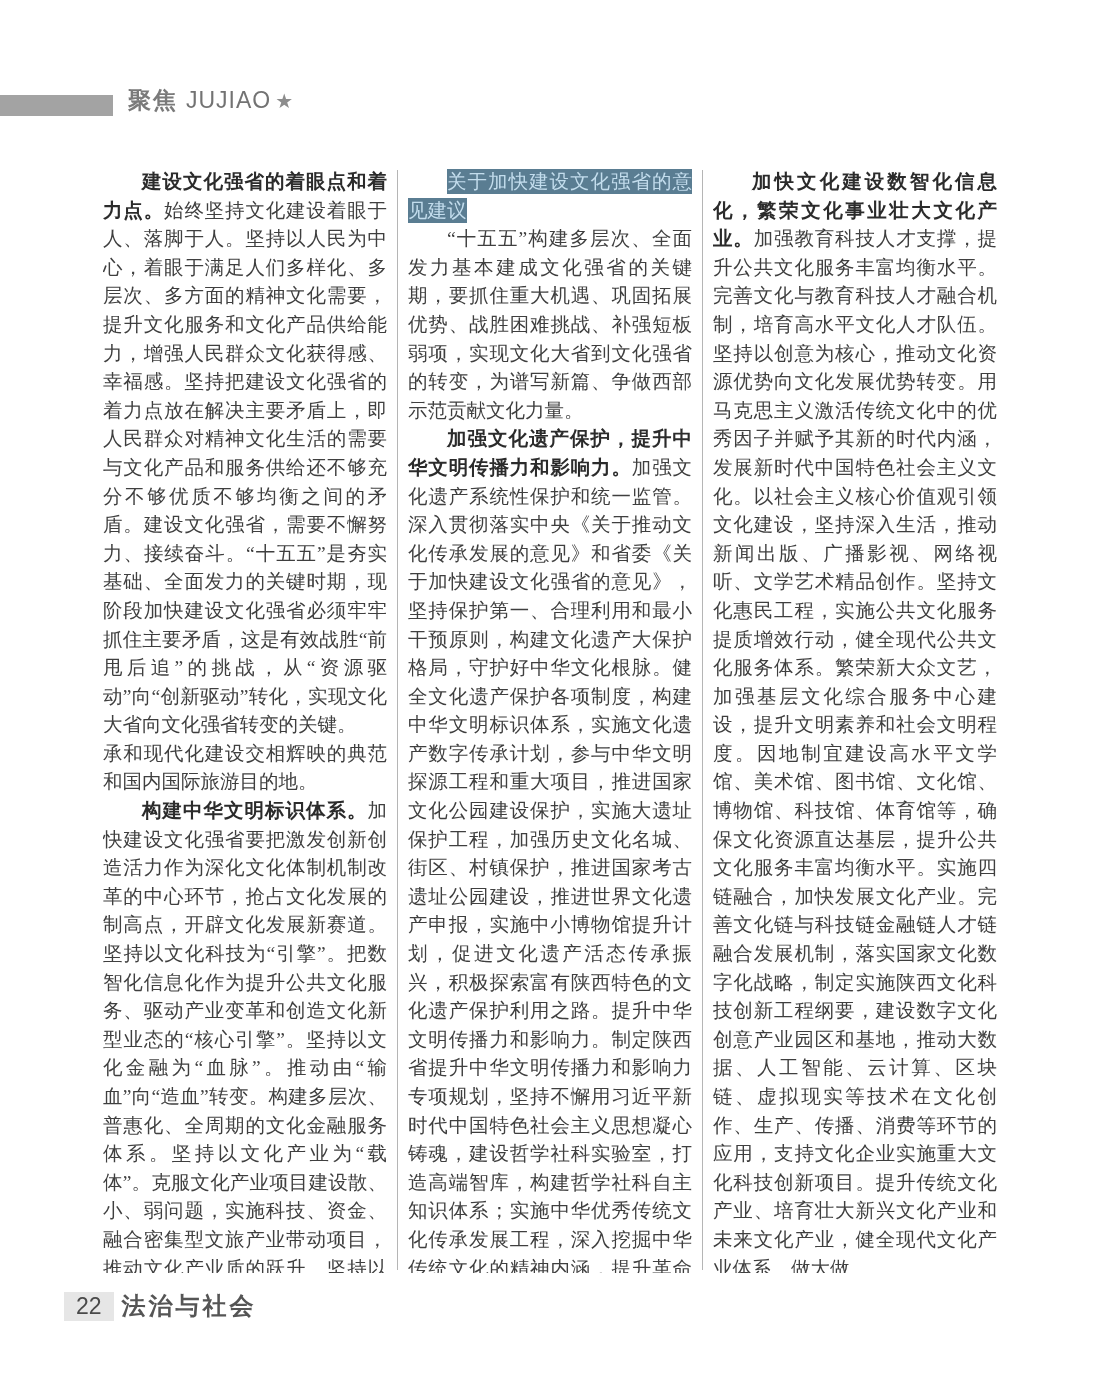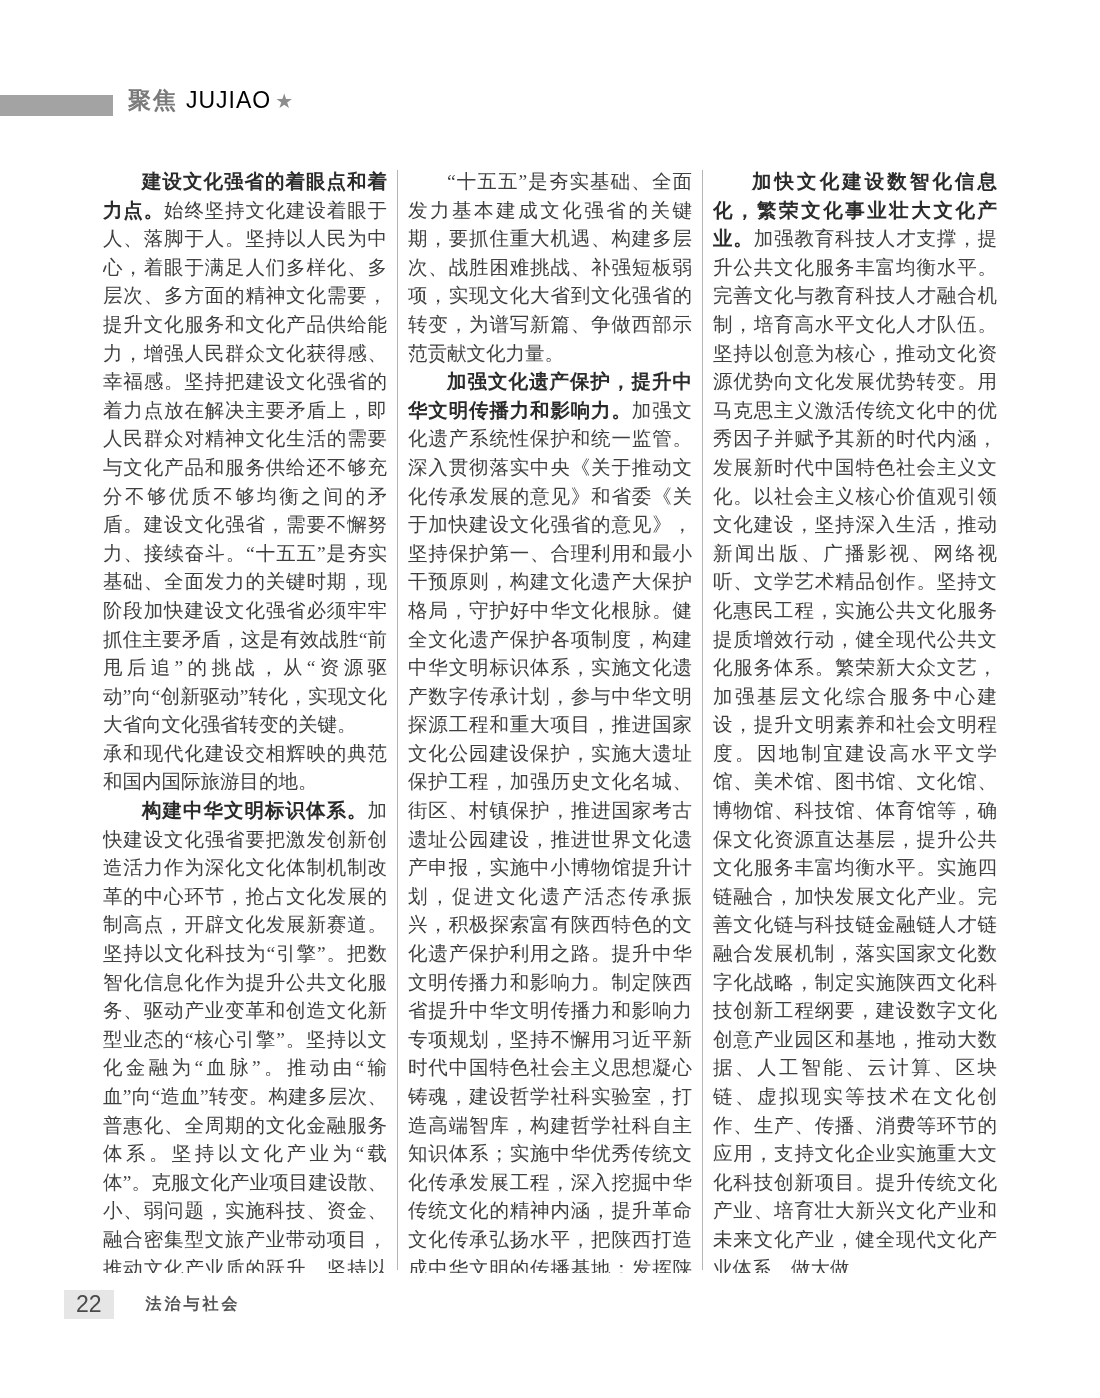--- a/index.html
+++ b/index.html
@@ -9,36 +9,36 @@
     font-family:"Liberation Serif","DejaVu Serif",serif;
     position:relative; overflow:hidden;
   }
   .page { position:absolute; top:0; left:0; width:1100px; height:1398px; background:#ffffff; }
 
   
   .header { position:absolute; top:90px; left:0; height:26px; display:flex; align-items:flex-end; }
   .header-bar { width:113px; height:21px; background:#a3a3a3; }
   .header-title { margin-left:15px; font-family:"Liberation Sans","DejaVu Sans",sans-serif; font-size:23px; display:flex; align-items:center; }
   .header-title .cn { font-weight:bold; color:#7a7a7a; letter-spacing:2px; }
-  .header-title .en { color:#000000; margin-left:8px; letter-spacing:1px; }
+  .header-title .en { color:#737373; margin-left:8px; letter-spacing:1px; }
   .header-title .star { color:#8d8d8d; margin-left:4px; font-size:20px; }
 
   
   .columns { position:absolute; top:168px; left:103px; width:894px; height:1108px; display:flex; overflow:hidden; }
   .col { width:284px; height:1105px; overflow:hidden; font-size:19.5px; line-height:28.6px; color:#3f3f3f; text-align:justify; }
   .divider { width:1px; background:#b5b5b5; margin:2px 10px 0 10px; height:1100px; flex:none; }
   .para { text-indent:2em; }
   .para.cont { text-indent:0; }
   .para b { color:#2b2b2b; }
   .hl { background:#5a7d92; color:#c3dded; padding:2px 0; }
 
   
   .footer { position:absolute; left:64px; top:1290px; display:flex; align-items:center; font-family:"Liberation Sans","DejaVu Sans",sans-serif; }
   .page-num { background:#e6e6e6; padding:1px 12px; font-size:23px; color:#4a4a4a; }
-  .mag-title { margin-left:32px; font-weight:bold; font-size:16px; color:#555555; letter-spacing:3px; }
+  .mag-title { margin-left:8px; font-weight:bold; font-size:24px; color:#555555; letter-spacing:3px; }
 </style>
 </head>
 <body>
 
 <div class="page">
 
   <div class="header">
     <div class="header-bar"></div>
     <div class="header-title">
       <span class="cn">聚焦</span>
@@ -51,21 +51,22 @@
 
     <section class="col">
       <p class="para"><b>建设文化强省的着眼点和着力点。</b><span>始终坚持文化建设着眼于人、落脚于人。坚持以人民为中心，着眼于满足人们多样化、多层次、多方面的精神文化需要，提升文化服务和文化产品供给能力，增强人民群众文化获得感、幸福感。坚持把建设文化强省的着力点放在解决主要矛盾上，即人民群众对精神文化生活的需要与文化产品和服务供给还不够充分不够优质不够均衡之间的矛盾。建设文化强省，需要不懈努力、接续奋斗。“十五五”是夯实基础、全面发力的关键时期，现阶段加快建设文化强省必须牢牢抓住主要矛盾，这是有效战胜“前甩后追”的挑战，从“资源驱动”向“创新驱动”转化，实现文化大省向文化强省转变的关键。</span></p>
       <p class="para cont"><span>承和现代化建设交相辉映的典范和国内国际旅游目的地。</span></p>
       <p class="para"><b>构建中华文明标识体系。</b><span>加快建设文化强省要把激发创新创造活力作为深化文化体制机制改革的中心环节，抢占文化发展的制高点，开辟文化发展新赛道。坚持以文化科技为“引擎”。把数智化信息化作为提升公共文化服务、驱动产业变革和创造文化新型业态的“核心引擎”。坚持以文化金融为“血脉”。推动由“输血”向“造血”转变。构建多层次、普惠化、全周期的文化金融服务体系。坚持以文化产业为“载体”。克服文化产业项目建设散、小、弱问题，实施科技、资金、融合密集型文旅产业带动项目，推动文化产业质的跃升。坚持以文化市场体系为“支撑”。坚持有效市场与有为政府相结合，加快构建文化市场体系，推动市场要素自由流动，为文化主体“量身定制”要素供给方案，形成文化发展的高地。</span></p>
     </section>
 
     <div class="divider"></div>
 
     <section class="col">
-      <p class="para"><span>“十五五”是夯实基础、全面发力基本建成文化强省的关键期，要抓住重大机遇、构建多层次、战胜困难挑战、补强短板弱项，实现文化大省到文化强省的转变，为谱写新篇、争做西部示范贡献文化力量。</span></p>
+      <p class="para"><span class="hl">关于加快建设文化强省的意见建议</span></p>
+      <p class="para"><span>“十五五”构建多层次、全面发力基本建成文化强省的关键期，要抓住重大机遇、巩固拓展优势、战胜困难挑战、补强短板弱项，实现文化大省到文化强省的转变，为谱写新篇、争做西部示范贡献文化力量。</span></p>
       <p class="para"><b>加强文化遗产保护，提升中华文明传播力和影响力。</b><span>加强文化遗产系统性保护和统一监管。深入贯彻落实中央《关于推动文化传承发展的意见》和省委《关于加快建设文化强省的意见》，坚持保护第一、合理利用和最小干预原则，构建文化遗产大保护格局，守护好中华文化根脉。健全文化遗产保护各项制度，构建中华文明标识体系，实施文化遗产数字传承计划，参与中华文明探源工程和重大项目，推进国家文化公园建设保护，实施大遗址保护工程，加强历史文化名城、街区、村镇保护，推进国家考古遗址公园建设，推进世界文化遗产申报，实施中小博物馆提升计划，促进文化遗产活态传承振兴，积极探索富有陕西特色的文化遗产保护利用之路。提升中华文明传播力和影响力。制定陕西省提升中华文明传播力和影响力专项规划，坚持不懈用习近平新时代中国特色社会主义思想凝心铸魂，建设哲学社科实验室，打造高端智库，构建哲学社科自主知识体系；实施中华优秀传统文化传承发展工程，深入挖掘中华传统文化的精神内涵，提升革命文化传承弘扬水平，把陕西打造成中华文明的传播基地；发挥陕西国际传播中心总抓手作用，增强新闻出版广播电视和新媒体国际传播能力，实施国际传播工程，创作推出更多富有中国元素国际表</span></p>
     </section>
 
     <div class="divider"></div>
 
     <section class="col">
       <p class="para"><b>加快文化建设数智化信息化，繁荣文化事业壮大文化产业。</b><span>加强教育科技人才支撑，提升公共文化服务丰富均衡水平。完善文化与教育科技人才融合机制，培育高水平文化人才队伍。坚持以创意为核心，推动文化资源优势向文化发展优势转变。用马克思主义激活传统文化中的优秀因子并赋予其新的时代内涵，发展新时代中国特色社会主义文化。以社会主义核心价值观引领文化建设，坚持深入生活，推动新闻出版、广播影视、网络视听、文学艺术精品创作。坚持文化惠民工程，实施公共文化服务提质增效行动，健全现代公共文化服务体系。繁荣新大众文艺，加强基层文化综合服务中心建设，提升文明素养和社会文明程度。因地制宜建设高水平文学馆、美术馆、图书馆、文化馆、博物馆、科技馆、体育馆等，确保文化资源直达基层，提升公共文化服务丰富均衡水平。实施四链融合，加快发展文化产业。完善文化链与科技链金融链人才链融合发展机制，落实国家文化数字化战略，制定实施陕西文化科技创新工程纲要，建设数字文化创意产业园区和基地，推动大数据、人工智能、云计算、区块链、虚拟现实等技术在文化创作、生产、传播、消费等环节的应用，支持文化企业实施重大文化科技创新项目。提升传统文化产业、培育壮大新兴文化产业和未来文化产业，健全现代文化产业体系。做大做</span></p>
     </section>
 
   </div>

